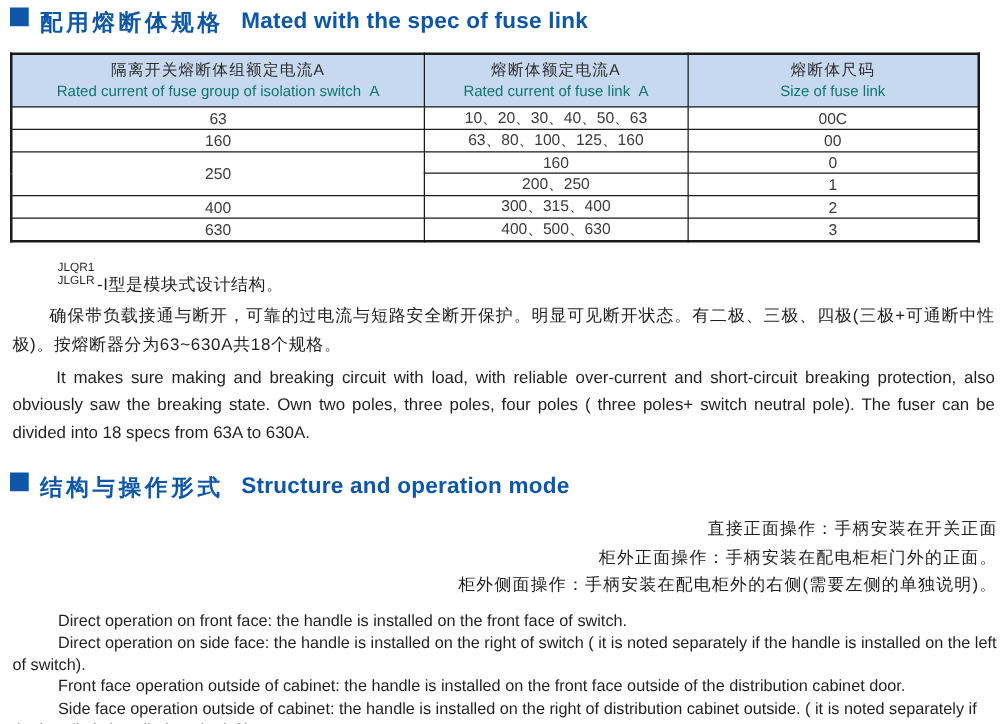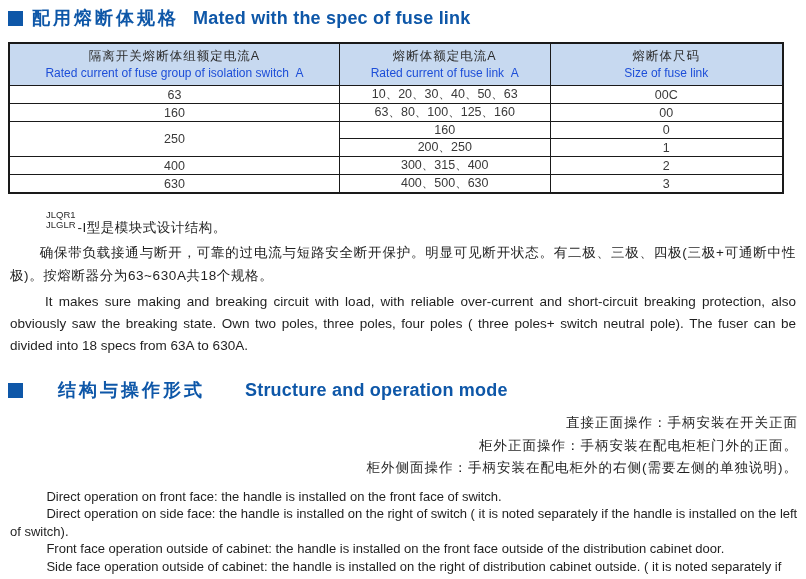--- a/index.html
+++ b/index.html
@@ -8,21 +8,21 @@
     width: 806px; height: 579px;
     font-family: "Liberation Sans", "DejaVu Sans", sans-serif;
     color: #1f1f1f;
     overflow: hidden;
     position: relative;
   }
   .page { width: 806px; height: 579px; padding: 6px 8px 0 8px; }
 
   
   .section-title {
-    display: flex; align-items: center;
+    display: flex; 
     color: #0e57a8; font-weight: bold;
   }
   .section-title .sq {
     width: 15px; height: 15px; background: #0e57a8;
     display: inline-block; margin-right: 9px; flex: 0 0 auto;
   }
   .section-title .zh { font-size: 18px; letter-spacing: 3px; margin-right: 14px; white-space: nowrap; }
   .section-title .en { font-size: 18px; letter-spacing: 0.2px; white-space: nowrap; }
 
   
@@ -31,42 +31,42 @@
     border: 2px solid #1a1a1a;
     color: #333333;
   }
   table.fuse th, table.fuse td { border: 1px solid #1a1a1a; text-align: center; }
   table.fuse thead th {
     background: #c7d9f0;
     font-weight: normal;
     padding: 4px 2px 5px 2px;
   }
   table.fuse thead .hzh { font-size: 12.5px; letter-spacing: 1px; color: #2c2c2c; }
-  table.fuse thead .hen { font-size: 12px; color: #1d4ed8; margin-top: 1px; }
+  table.fuse thead .hen { font-size: 12px; color: #0f766e; margin-top: 1px; }
   table.fuse tbody td { font-size: 12.5px; height: 17px; padding: 0 20px; color: #3a3a3a; }
 
   
   .model-note { margin: 9px 0 0 38px; font-size: 13.5px; display: flex; align-items: center; }
   .model-stack { display: inline-flex; flex-direction: column; justify-content: space-between;
                  font-size: 9.5px; line-height: 10px; color: #2b2b2b; margin-right: 2px; }
   .model-note .note-text { letter-spacing: 0.5px; margin-top: 16px; }
 
   
   .para-zh {
     margin: 4px 2px 0 2px;
     font-size: 13.5px; line-height: 23px; letter-spacing: 0.6px;
     text-indent: 2.2em; text-align: justify;
   }
   .para-en {
     margin: 4px 2px 0 2px;
     font-size: 13.5px; line-height: 22px;
     text-indent: 2.6em; text-align: justify;
   }
 
-  .title2 { margin-top: 21px; gap: 26px; }
+  .title2 { margin-top: 21px; }
 
   
   .modes-zh { margin: 10px 0 0 30px; text-align: right; }
   .modes-zh .mode-line { font-size: 13.5px; line-height: 22.5px; letter-spacing: 1px; }
 
   
   .modes-en { margin: 8px 0 0 2px; }
   .modes-en .mode-line-en { font-size: 13px; line-height: 17.5px; text-indent: 2.8em; text-align: left; }
 </style>
 </head>

